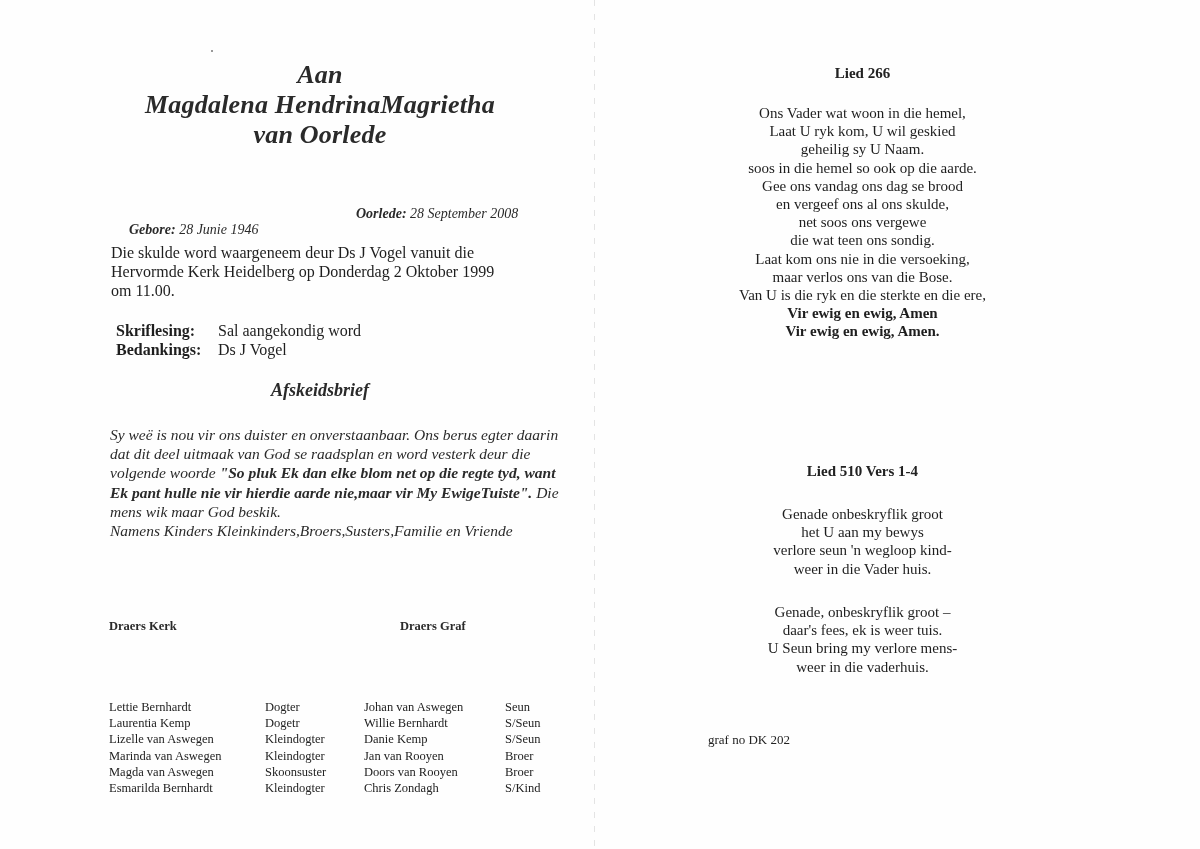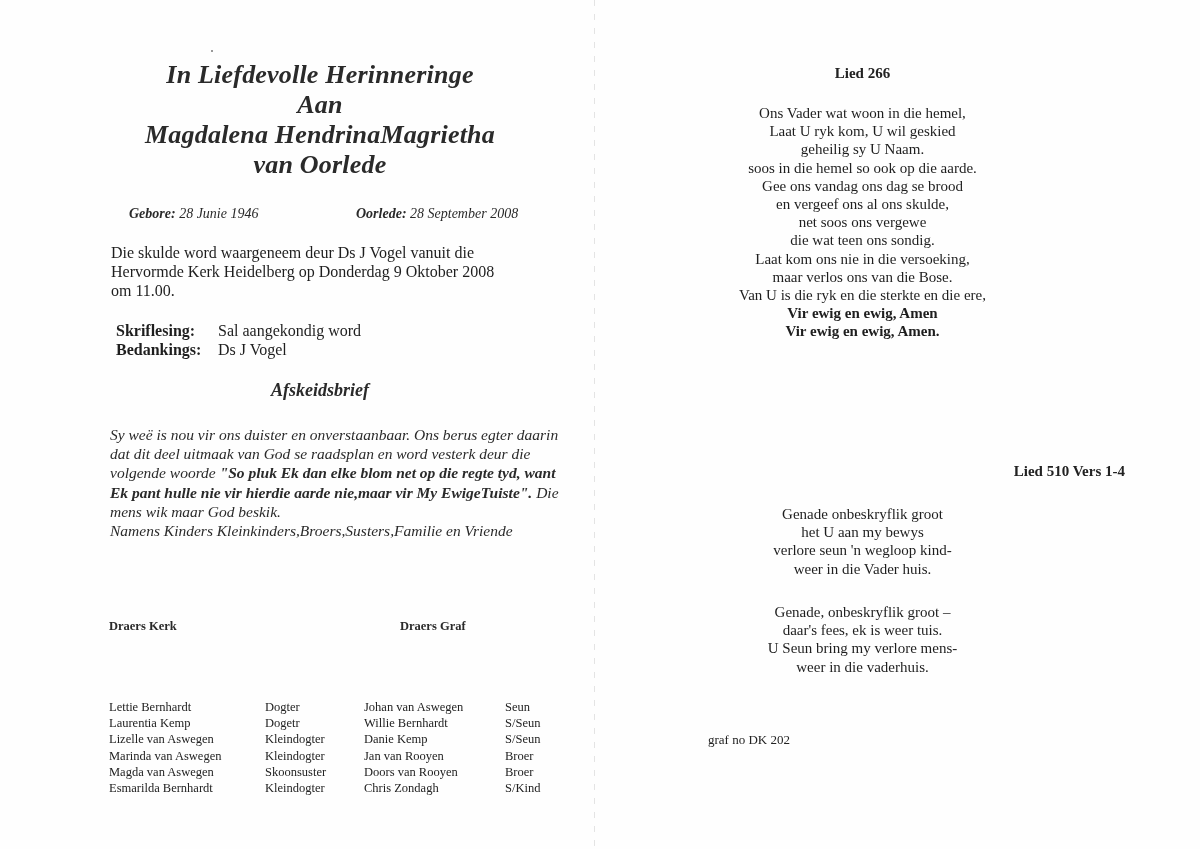--- a/index.html
+++ b/index.html
@@ -62,21 +62,21 @@
 
     .dates-row {
       position: absolute;
       top: 206px;
       left: 129px;
       width: 416px;
       font-style: italic;
       font-size: 14px;
       color: #2a2a2a;
     }
-    .dates-row .born { position: absolute; left: 0; top: 0; white-space: nowrap; }
+    .dates-row .born { position: absolute; left: 0; top: 16px; white-space: nowrap; }
     .dates-row .died { position: absolute; left: 227px; top: 0; white-space: nowrap; }
     .dates-row b { font-weight: bold; }
 
     .service-text {
       position: absolute;
       left: 111px;
       top: 243px;
       width: 440px;
       font-size: 16px;
       line-height: 19px;
@@ -148,21 +148,21 @@
     .hymn-title {
       position: absolute;
       left: 600px;
       width: 525px;
       text-align: center;
       font-weight: bold;
       font-size: 15px;
       color: #222;
     }
     .hymn-266-title { top: 65px; }
-    .hymn-510-title { top: 463px; text-align: right; }
+    .hymn-510-title { top: 463px; }
 
     .hymn-lyrics {
       position: absolute;
       left: 600px;
       width: 525px;
       text-align: center;
       font-size: 15px;
       line-height: 18.2px;
       color: #1e1e1e;
     }
@@ -183,40 +183,39 @@
   </style>
 </head>
 <body>
 
 <div class="page page-left"></div>
 <div class="page page-right"></div>
 <div class="fold-line"></div>
 <div class="scan-speck"></div>
 
 <div class="memorial-title">
-  <div>In Liefdevolle Herinneringe</div>
   <div>Aan</div>
   <div>Magdalena HendrinaMagrietha</div>
   <div>van Oorlede</div>
 </div>
 
 <div class="dates-row">
   <span class="born">
     <b>Gebore:</b>
     <span>28 Junie  1946</span>
   </span>
   <span class="died">
     <b>Oorlede:</b>
     <span>28 September 2008</span>
   </span>
 </div>
 
 <div class="service-text">
   <div>Die skulde word waargeneem deur Ds J Vogel vanuit die</div>
-  <div>Hervormde Kerk Heidelberg op Donderdag 9 Oktober 2008</div>
+  <div>Hervormde Kerk Heidelberg op Donderdag 2 Oktober 1999</div>
   <div>om 11.00.</div>
 </div>
 
 <div class="program-table">
   <div class="program-row">
     <span class="label">Skriflesing:</span>
     <span class="value">Sal aangekondig word</span>
   </div>
   <div class="program-row">
     <span class="label">Bedankings:</span>

